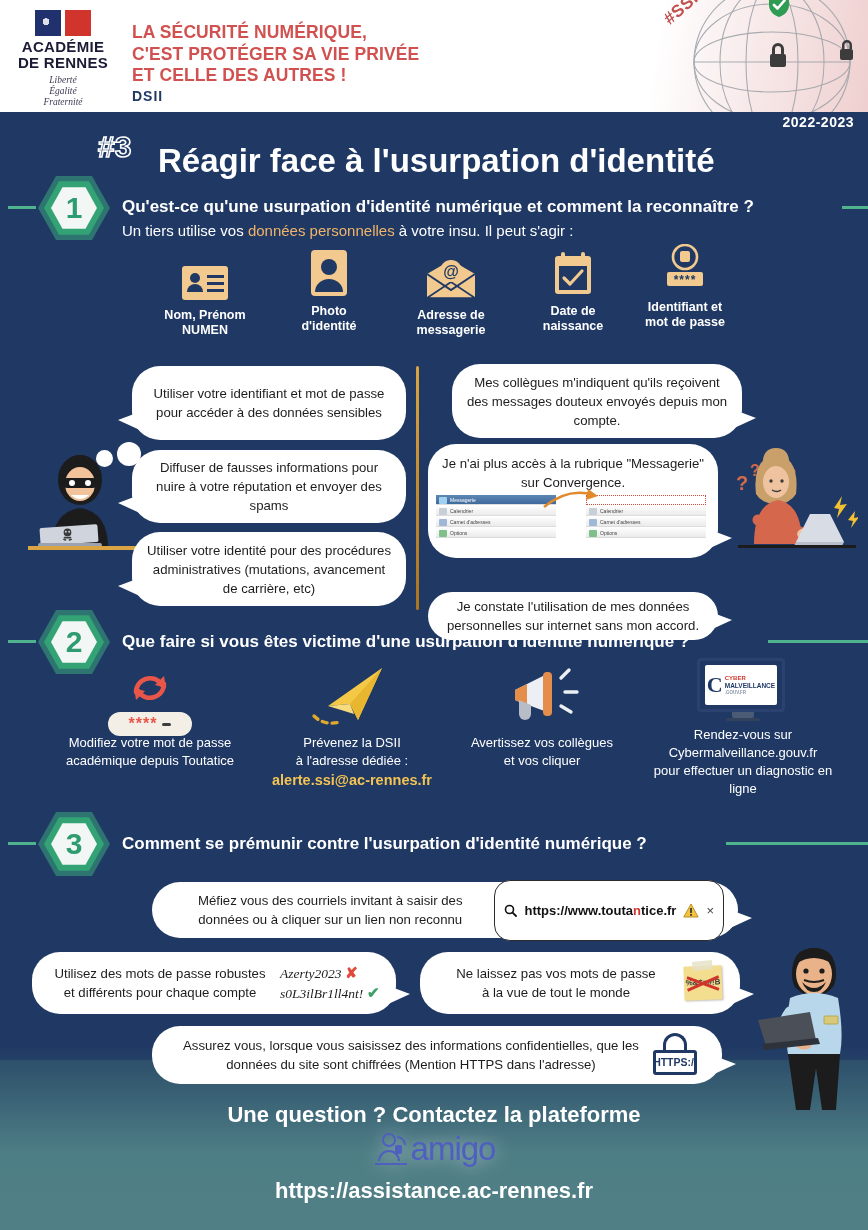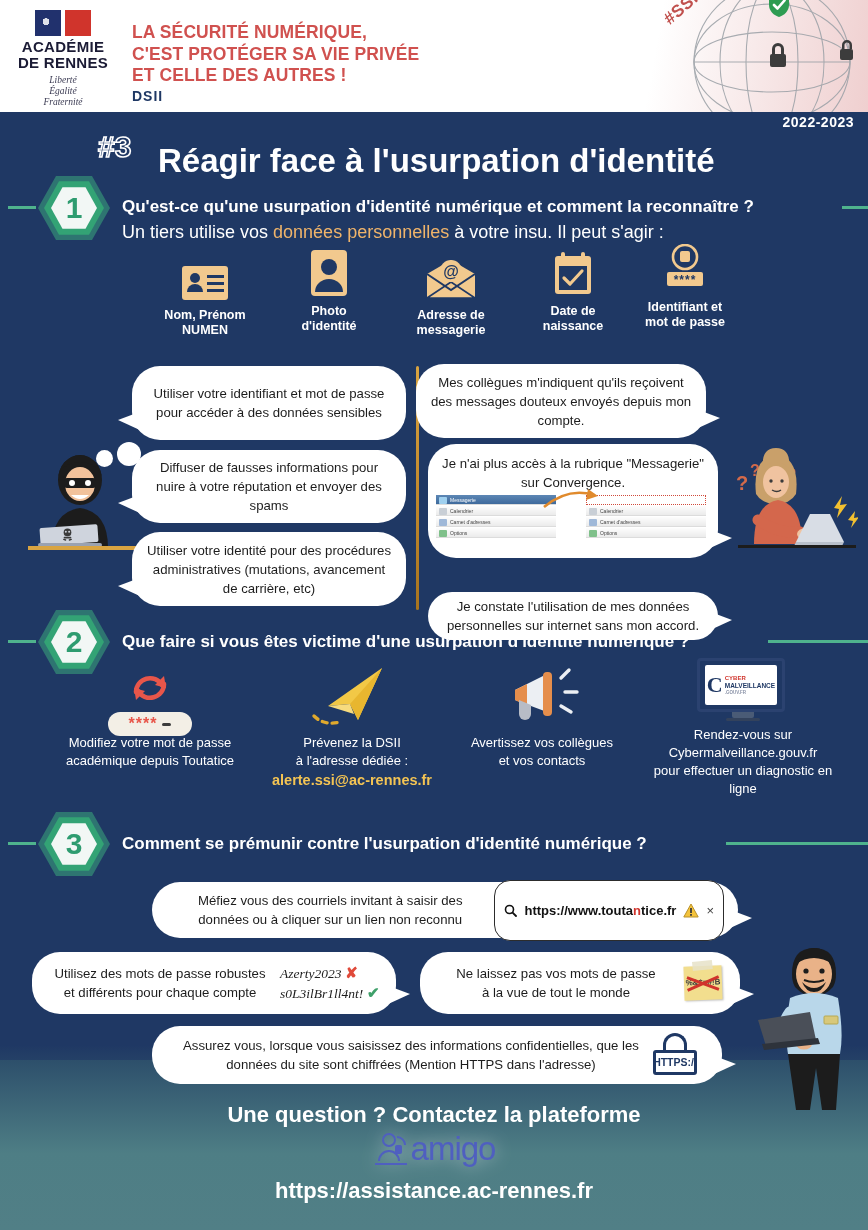--- a/index.html
+++ b/index.html
@@ -113,21 +113,21 @@
     position: absolute; color: #ffffff; font-weight: bold; font-size: 17px;
     white-space: nowrap;
   }
   .sec-line-left {
     position: absolute; height: 3px; background: #4fb38d; width: 28px;
   }
   .sec-line-right {
     position: absolute; height: 3px; background: #4fb38d;
   }
   .sec-sub {
-    position: absolute; color: #ffffff; font-size: 18px;
+    position: absolute; color: #ffffff; font-size: 15px;
   }
   .sec-sub .hl { color: #f0b46a; }
 
   
   .icon-item {
     position: absolute; width: 150px; text-align: center;
   }
   .icon-item .glyph { height: 48px; display: flex; align-items: flex-end; justify-content: center; }
   .icon-item .cap {
     color: #ffffff; font-weight: bold; font-size: 12.5px; line-height: 15px; margin-top: 8px;
@@ -452,21 +452,21 @@
   </div>
   <div class="thought-dot" style="left:96px; top:450px; width:17px; height:17px;"></div>
   <div class="thought-dot" style="left:117px; top:442px; width:24px; height:24px;"></div>
 
   <div class="bubble tail-l" style="left:132px; top:366px; width:274px; height:74px;">Utiliser votre identifiant et mot de passe pour accéder à des données sensibles</div>
   <div class="bubble tail-l" style="left:132px; top:450px; width:274px; height:73px;">Diffuser de fausses informations pour nuire à votre réputation et envoyer des spams</div>
   <div class="bubble tail-l" style="left:132px; top:532px; width:274px; height:74px;">Utiliser votre identité pour des procédures administratives (mutations, avancement de carrière, etc)</div>
 
   <div class="vdivider" style="left:416px; top:366px; height:244px;"></div>
 
-  <div class="bubble tail-r" style="left:416px; top:364px; width:290px; height:74px;">Mes collègues m'indiquent qu'ils reçoivent des messages douteux envoyés depuis mon compte.</div>
+  <div class="bubble tail-r" style="left:452px; top:364px; width:290px; height:74px;">Mes collègues m'indiquent qu'ils reçoivent des messages douteux envoyés depuis mon compte.</div>
 
   <div class="bubble tail-r" style="left:428px; top:444px; width:290px; height:114px; align-items:flex-start; padding-top:10px;">
     <div style="width:100%;">
       <div>Je n'ai plus accès à la rubrique "Messagerie" sur Convergence.</div>
     </div>
   </div>
 
   <div class="conv" style="left:436px; top:495px;">
     <div class="conv-col" style="left:0;">
       <div class="conv-row sel">
@@ -582,21 +582,21 @@
         <rect x="44" y="6" width="9" height="44" rx="4" fill="#e58e4c"></rect>
         <path d="M20 34 L20 48 a6 6 0 0 0 12 0 L32 39 Z" fill="#b7bcc6"></path>
         <g stroke="#eceff3" stroke-width="3.4" stroke-linecap="round">
           <line x1="62" y1="12" x2="70" y2="4"></line>
           <line x1="66" y1="26" x2="78" y2="26"></line>
           <line x1="62" y1="40" x2="72" y2="46"></line>
         </g>
       </svg>
     </div>
     <div class="cap">Avertissez vos collègues</div>
-    <div class="cap">et vos contacts</div>
+    <div class="cap">et vos cliquer</div>
   </div>
 
   <div class="s2-item" style="left:648px; top:658px; width:190px;">
     <div class="cm-screen">
       <div class="cm-monitor">
         <div class="cm-inner">
           <div class="cm-logo">
             <span class="cm-c">C</span>
             <span class="cm-txt">
               <span class="cm-t1" style="display:block">CYBER</span>

